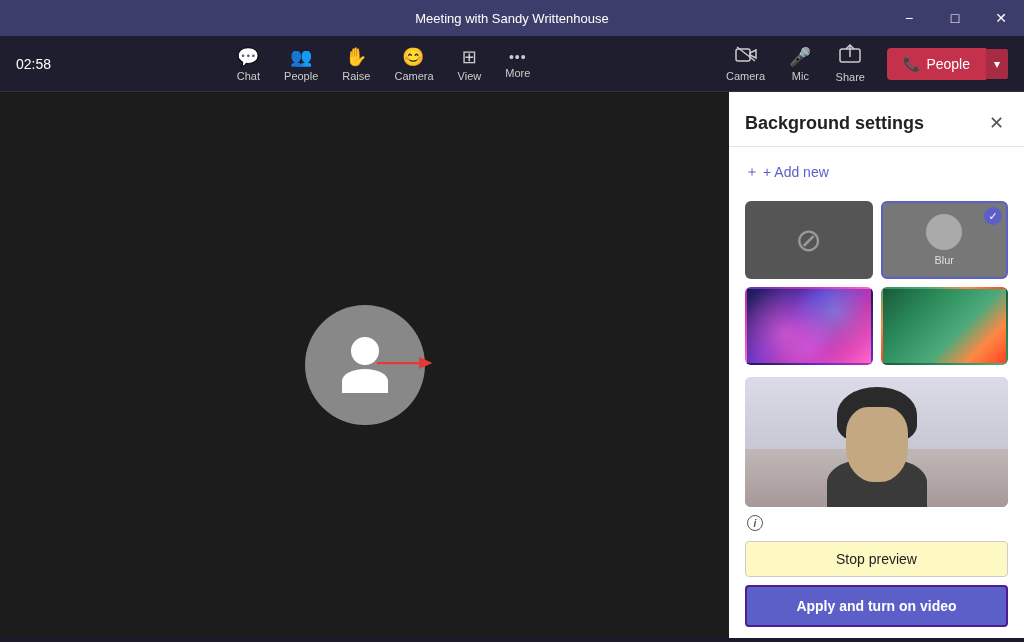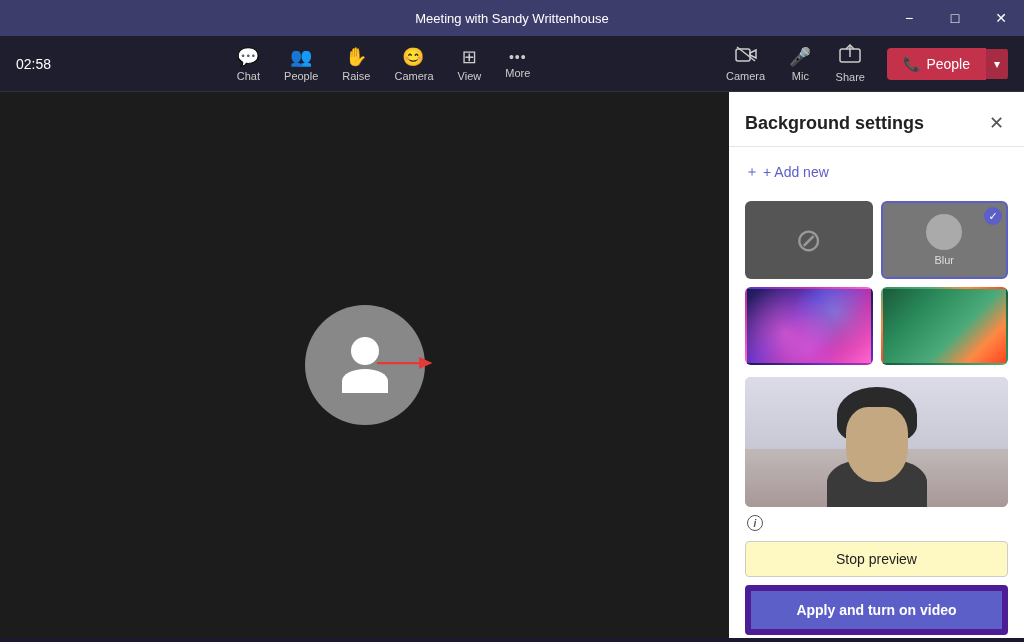--- a/index.html
+++ b/index.html
@@ -360,21 +360,21 @@
       font-size: 14px;
       cursor: pointer;
       margin-bottom: 8px;
       color: #222;
     }
 
     .apply-btn {
       width: 100%;
       padding: 11px;
       background: #5b5fc7;
-      border: 6px solid #4c1d95;
+      border: 2px solid #4c1d95;
       border-radius: 4px;
       font-size: 14px;
       font-weight: 600;
       cursor: pointer;
       color: #fff;
     }
   </style>
 </head>
 <body>
 

